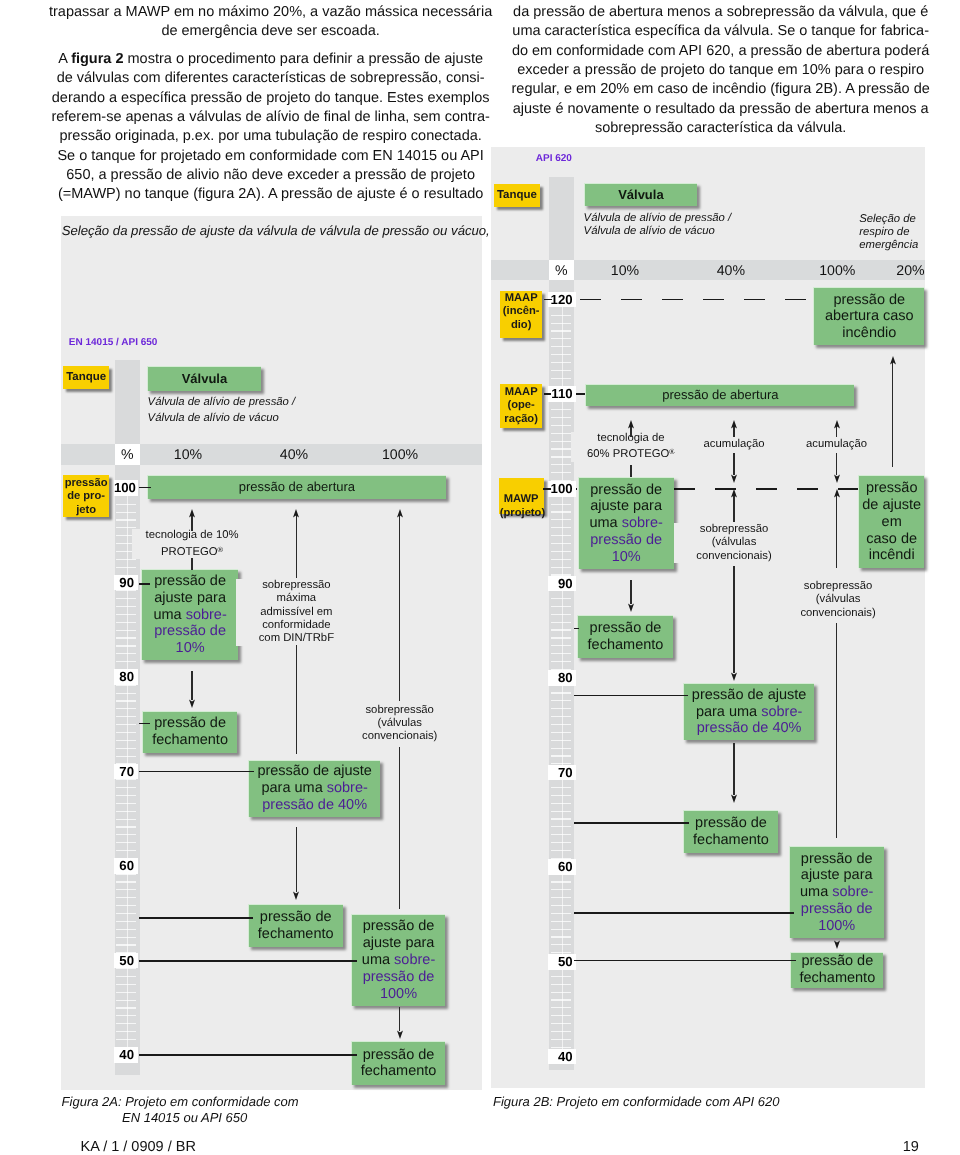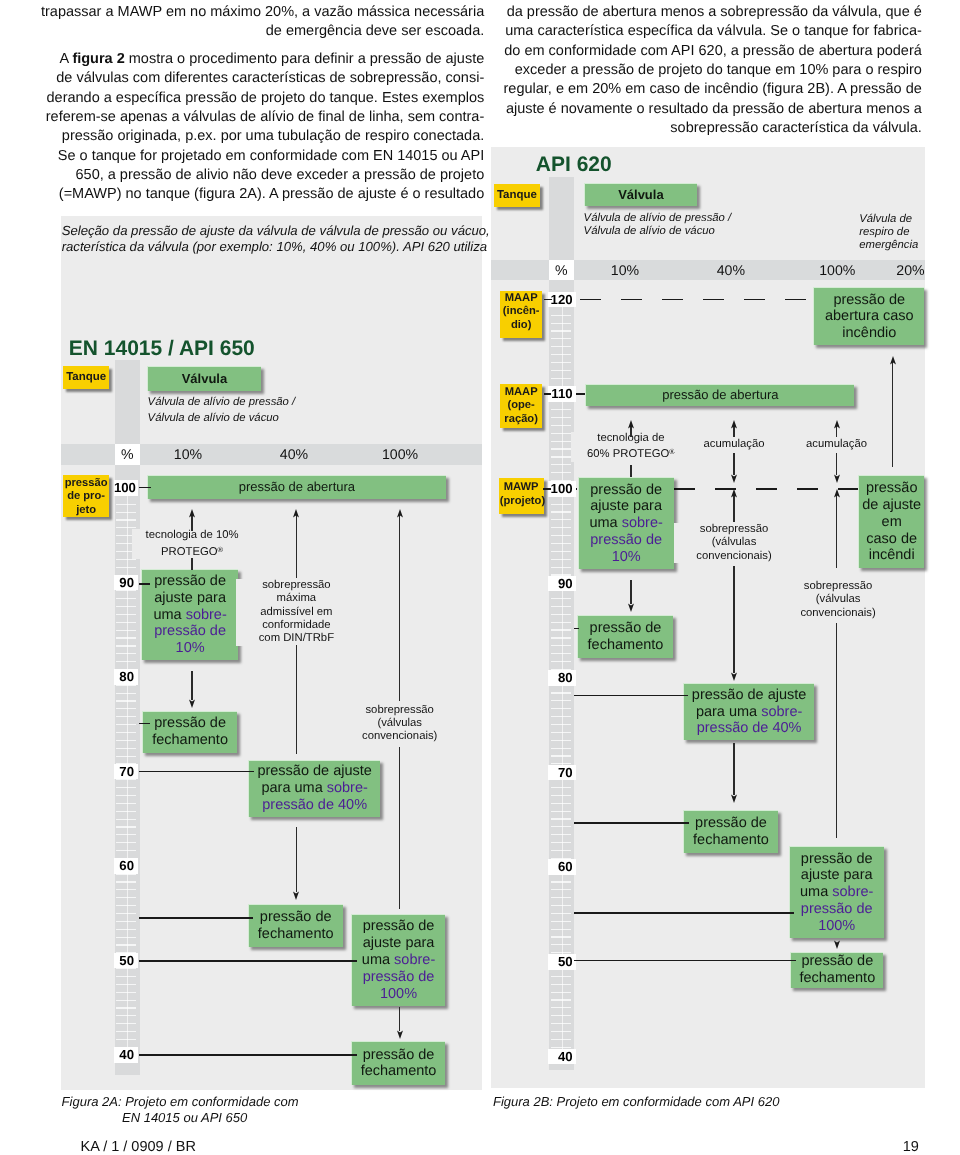--- a/index.html
+++ b/index.html
@@ -1,26 +1,26 @@
 <!DOCTYPE html>
 <html><head>
 <meta charset="utf-8">
 <style>
   html,body{margin:0;padding:0;}
   body{width:960px;height:1155px;background:#ffffff;
        font-family:"Liberation Sans",sans-serif;position:relative;overflow:hidden;
        -webkit-font-smoothing:antialiased;text-rendering:geometricPrecision;}
   
   .col{position:absolute;font-size:14.5px;line-height:19.35px;color:#111;white-space:nowrap;}
-  .col p{margin:0 0 0 0;text-align:right;}
+  .col p{margin:0 0 0 8px;text-align:center;}
   .col p.sp{margin-top:8.4px;}
   
   .panel{position:absolute;background:#ececec;}
   .cap{position:absolute;font-style:italic;font-size:13.15px;line-height:15.4px;color:#111;white-space:nowrap;}
-  .figtitle{position:absolute;font-weight:bold;font-size:21px;color:#14532d;white-space:nowrap;}
+  .figtitle{position:absolute;font-weight:bold;font-size:10px;color:#6d28d9;white-space:nowrap;}
   .scalecol{position:absolute;background:#d9dadb;}
   .hdrband{position:absolute;background:#d9dbdc;}
   .pctcell{position:absolute;background:#ffffff;}
   .scalelbl{position:absolute;background:#ffffff;font-weight:bold;font-size:13.2px;color:#000;
             text-align:right;line-height:20px;white-space:nowrap;}
   .hdrpct{position:absolute;font-size:14.15px;color:#111;text-align:center;white-space:nowrap;}
   .ybox{position:absolute;z-index:4;background:#f8cf00;color:#1a1a1a;font-weight:bold;
         box-shadow:2.5px 2.5px 2px rgba(0,0,0,.45);font-size:11.2px;line-height:13.4px;
         text-align:center;padding:2px 3px;box-sizing:border-box;}
   .gbox{position:absolute;z-index:3;background:#82c081;color:#101810;
@@ -49,21 +49,20 @@
   <p>da pressão de abertura menos a sobrepressão da válvula, que é<br>uma característica específica da válvula. Se o tanque for fabrica-<br>do em conformidade com API 620, a pressão de abertura poderá<br>exceder a pressão de projeto do tanque em 10% para o respiro<br>regular, e em 20% em caso de incêndio (figura 2B). A pressão de<br>ajuste é novamente o resultado da pressão de abertura menos a<br>sobrepressão característica da válvula.</p>
 </div>
 
 <div class="footer" style="left:80.6px;top:1138.9px;">KA / 1 / 0909 / BR</div>
 <div class="pageno" style="left:902.8px;top:1139.4px;">19</div>
 
 <div class="panel" style="left:60.5px;top:215.5px;width:421px;height:874.5px;"></div>
 
 <div class="cap" style="left:61.7px;top:223.2px;">
   <div>Seleção da pressão de ajuste da válvula de válvula de pressão ou vácuo,</div>
-  <div>racterística da válvula (por exemplo: 10%, 40% ou 100%). API 620 utiliza</div>
 </div>
 
 <div class="figtitle" style="left:68.8px;top:337.3px;">EN 14015 / API 650</div>
 
 <div class="scalecol" style="left:114.5px;top:360px;width:25.5px;height:715px;"></div>
 
 <div class="hdrband" style="left:60.5px;top:443.8px;width:421px;height:20.8px;"></div>
 <div class="pctcell" style="left:114.5px;top:443.5px;width:25.5px;height:21.5px;"></div>
 <div class="hdrpct" style="left:114.5px;top:446px;width:25.5px;">%</div>
 
@@ -189,21 +188,21 @@
 
 <div class="hdrband" style="left:491.0px;top:259.8px;width:433.6px;height:20.6px;"></div>
 <div class="pctcell" style="left:548.6px;top:259.7px;width:25.6px;height:20.5px;"></div>
 <div class="hdrpct" style="left:548.6px;top:262.0px;width:25.6px;">%</div>
 
 <div class="ybox" style="left:493.9px;top:183.5px;width:46.1px;height:23.2px;font-size:11.5px;line-height:23.2px;padding:0;">Tanque</div>
 <div class="gbox" style="left:584px;top:182.6px;width:112.8px;height:23.9px;font-weight:bold;font-size:13px;">Válvula</div>
 <div class="ital" style="left:583.6px;top:211.6px;">Válvula de alívio de pressão /</div>
 <div class="ital" style="left:583.6px;top:224.5px;">Válvula de alívio de vácuo</div>
 <div class="ital" style="left:859.2px;top:212.6px;line-height:13.2px;">
-  <div>Válvula de</div>
+  <div>Seleção de</div>
   <div>respiro de</div>
   <div>emergência</div>
 </div>
 
 <div class="hdrpct" style="left:595px;top:262.0px;width:60px;">10%</div>
 <div class="hdrpct" style="left:700.9px;top:262.0px;width:60px;">40%</div>
 <div class="hdrpct" style="left:807.3px;top:262.0px;width:60px;">100%</div>
 <div class="hdrpct" style="left:880.5px;top:262.0px;width:60px;">20%</div>
 
 <div style="position:absolute;left:550.5px;top:308.3px;width:20.2px;height:746px;
@@ -252,21 +251,21 @@
 <svg style="position:absolute;left:832.50px;top:419.50px;z-index:8;" width="8" height="9" viewBox="0 0 8 9">
     <path d="M4 0 L7.0 8.6 L4 6.6 L1.0 8.6 Z" fill="#1a1a1a"></path>
   </svg>
 <div class="vline" style="left:835.83px;top:423.2px;height:13.8px;"></div>
 <div class="note" style="left:570.9px;top:431.5px;width:120px;">
     <div>tecnologia de</div>
     <div><span>60% PROTEGO</span><sup style="font-size:7.5px;vertical-align:0.45em;">®</sup></div>
   </div>
 <div class="note" style="left:674.0px;top:438.2px;width:120px;">acumulação</div>
 <div class="note" style="left:776.5px;top:438.2px;width:120px;">acumulação</div>
-<div class="ybox" style="left:498.8px;top:478.3px;width:44.8px;height:35.5px;font-size:11.2px;line-height:13.4px;padding:3px 1px 0 1px;">
+<div class="ybox" style="left:498.8px;top:478.3px;width:44.8px;height:35.5px;font-size:11.2px;line-height:13.4px;padding:15px 1px 0 1px;">
     <div>MAWP</div>
     <div>(projeto)</div>
   </div>
 <div class="hline" style="left:543.0px;top:488.0px;width:8.0px;"></div>
 <div class="hline" style="left:575.8px;top:488.0px;width:1.7px;"></div>
 <div class="gbox" style="left:577.5px;top:476.6px;width:96.3px;height:92.9px;flex-direction:column;">
     <span class="">pressão de</span>
     <span class="">ajuste para</span>
     <span><span class="">uma </span><span class="red">sobre-</span></span>
     <span class="red">pressão de</span>

